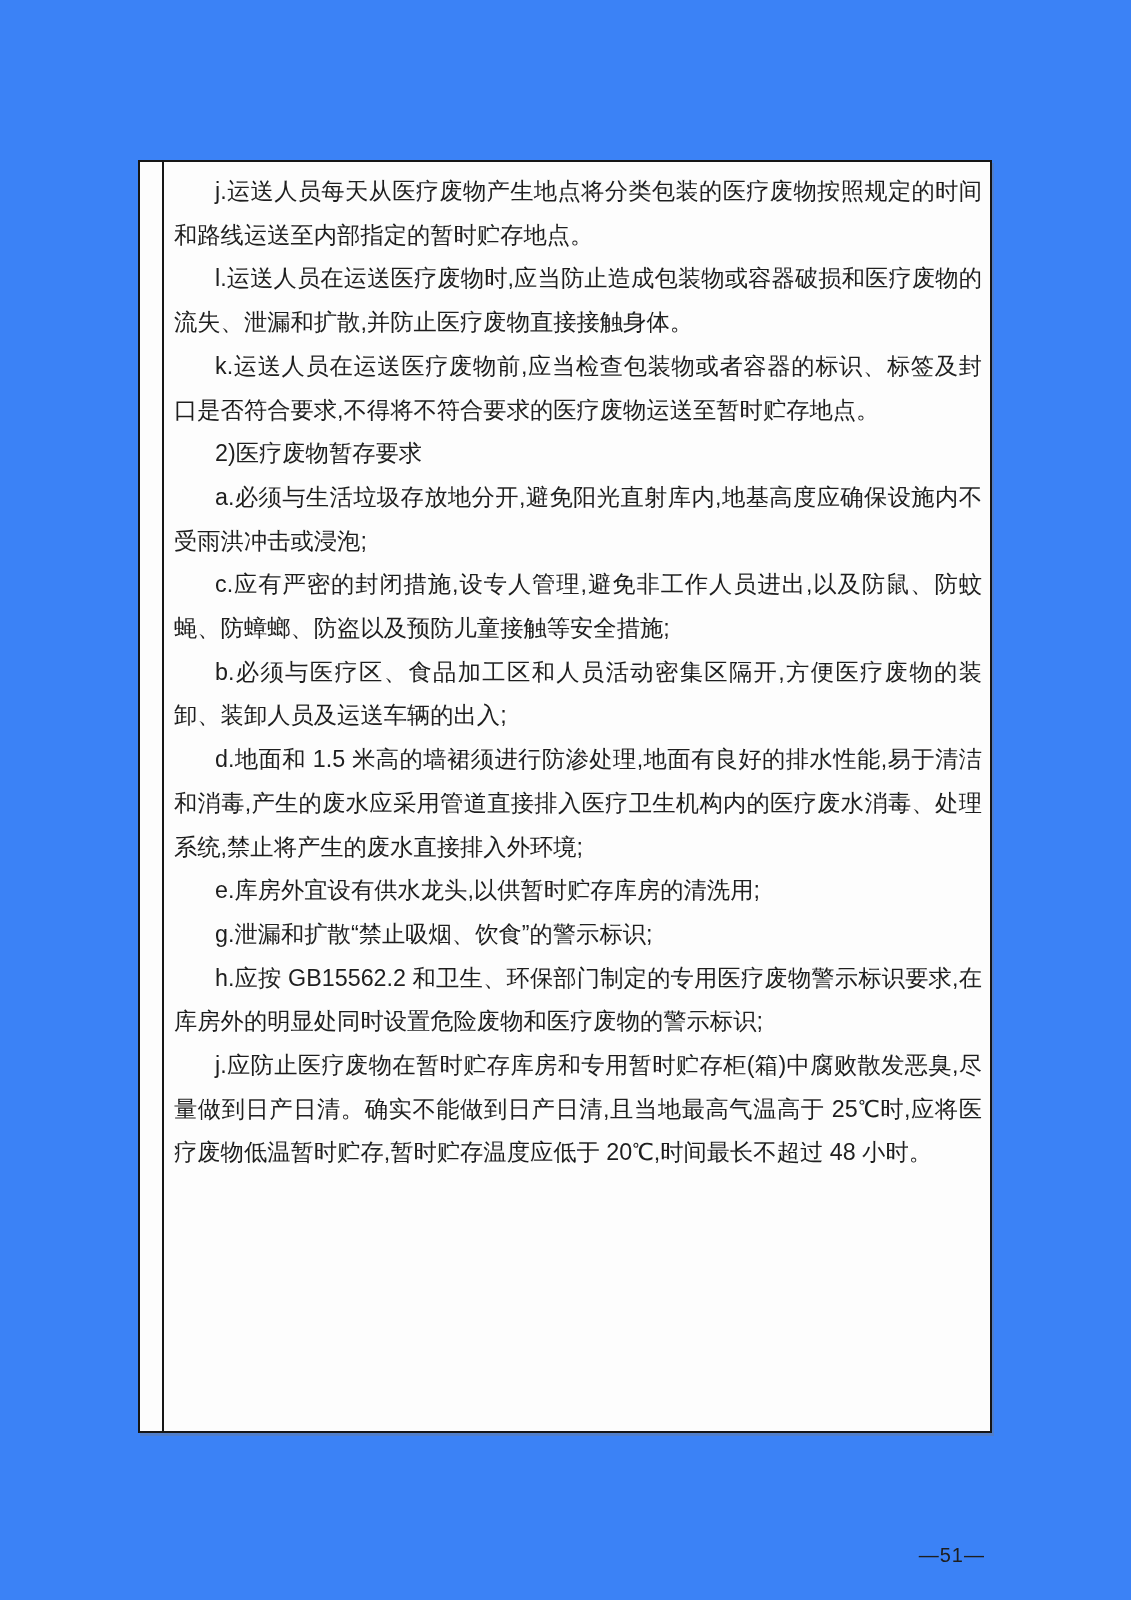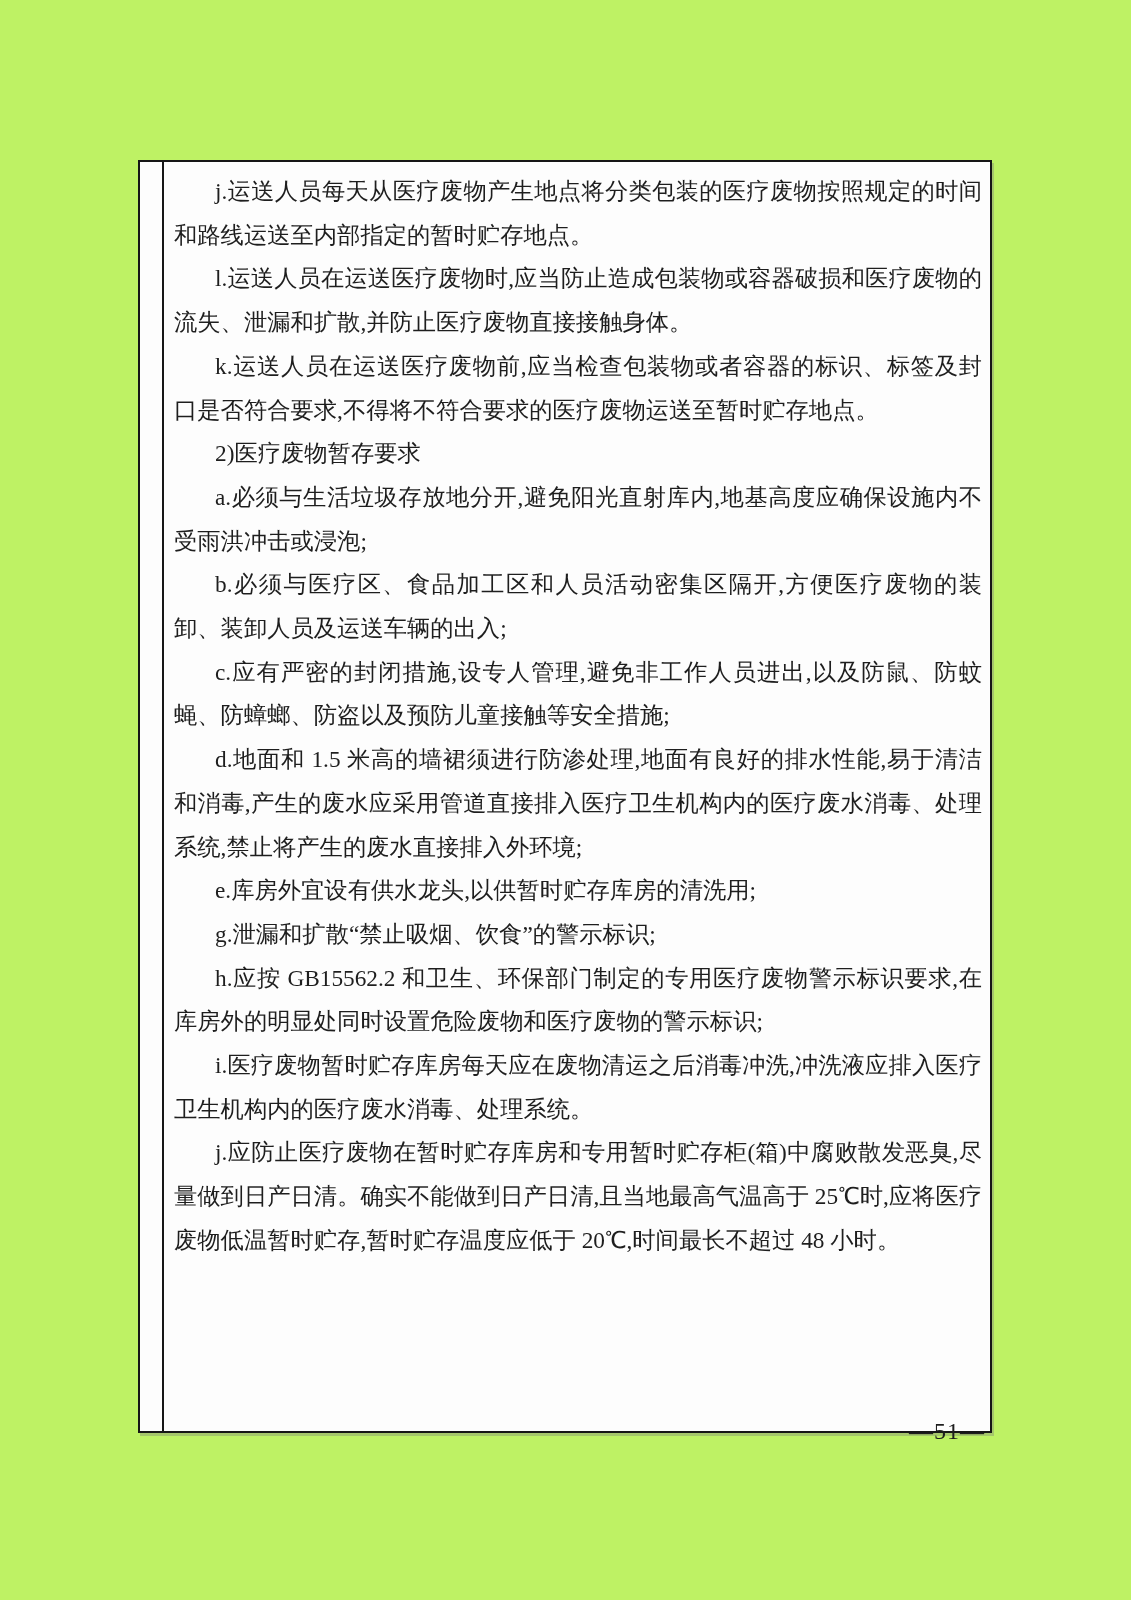--- a/index.html
+++ b/index.html
@@ -4,22 +4,22 @@
 <style>
   html, body {
     margin: 0;
     padding: 0;
     background: #ffffff;
   }
   .page {
     position: relative;
     width: 1131px;
     height: 1600px;
-    background: #bef264;
-    font-family: Liberation Serif, serif;
+    background: #3b82f6;
+    font-family: Liberation Sans, sans-serif;
     overflow: hidden;
   }
   .table-frame {
     position: absolute;
     left: 138px;
     top: 160px;
     width: 854px;
     height: 1273px;
     border: 2px solid #161616;
     box-sizing: border-box;
@@ -43,47 +43,46 @@
     margin: 0;
     font-size: 23.3px;
     line-height: 43.7px;
     color: #1e1e1e;
     text-align: justify;
     text-indent: 41px;
     word-break: break-all;
   }
   .page-number {
     position: absolute;
-    top: 1418px;
+    top: 1544px;
     right: 146px;
-    font-size: 24px;
+    font-size: 20px;
     letter-spacing: 1px;
     color: #1e1e1e;
     white-space: nowrap;
   }
 </style>
 </head>
 <body>
 
 <div class="page">
 
   <div class="table-frame">
     <div class="left-col"></div>
     <div class="content-cell">
       <p>j.运送人员每天从医疗废物产生地点将分类包装的医疗废物按照规定的时间和路线运送至内部指定的暂时贮存地点。</p>
       <p>l.运送人员在运送医疗废物时,应当防止造成包装物或容器破损和医疗废物的流失、泄漏和扩散,并防止医疗废物直接接触身体。</p>
       <p>k.运送人员在运送医疗废物前,应当检查包装物或者容器的标识、标签及封口是否符合要求,不得将不符合要求的医疗废物运送至暂时贮存地点。</p>
       <p>2)医疗废物暂存要求</p>
       <p>a.必须与生活垃圾存放地分开,避免阳光直射库内,地基高度应确保设施内不受雨洪冲击或浸泡;</p>
+      <p>c.应有严密的封闭措施,设专人管理,避免非工作人员进出,以及防鼠、防蚊蝇、防蟑螂、防盗以及预防儿童接触等安全措施;</p>
       <p>b.必须与医疗区、食品加工区和人员活动密集区隔开,方便医疗废物的装卸、装卸人员及运送车辆的出入;</p>
-      <p>c.应有严密的封闭措施,设专人管理,避免非工作人员进出,以及防鼠、防蚊蝇、防蟑螂、防盗以及预防儿童接触等安全措施;</p>
       <p>d.地面和 1.5 米高的墙裙须进行防渗处理,地面有良好的排水性能,易于清洁和消毒,产生的废水应采用管道直接排入医疗卫生机构内的医疗废水消毒、处理系统,禁止将产生的废水直接排入外环境;</p>
       <p>e.库房外宜设有供水龙头,以供暂时贮存库房的清洗用;</p>
       <p>g.泄漏和扩散“禁止吸烟、饮食”的警示标识;</p>
       <p>h.应按 GB15562.2 和卫生、环保部门制定的专用医疗废物警示标识要求,在库房外的明显处同时设置危险废物和医疗废物的警示标识;</p>
-      <p>i.医疗废物暂时贮存库房每天应在废物清运之后消毒冲洗,冲洗液应排入医疗卫生机构内的医疗废水消毒、处理系统。</p>
       <p>j.应防止医疗废物在暂时贮存库房和专用暂时贮存柜(箱)中腐败散发恶臭,尽量做到日产日清。确实不能做到日产日清,且当地最高气温高于 25℃时,应将医疗废物低温暂时贮存,暂时贮存温度应低于 20℃,时间最长不超过 48 小时。</p>
     </div>
   </div>
 
   <div class="page-number">—51—</div>
 
 </div>
 
 </body></html>

